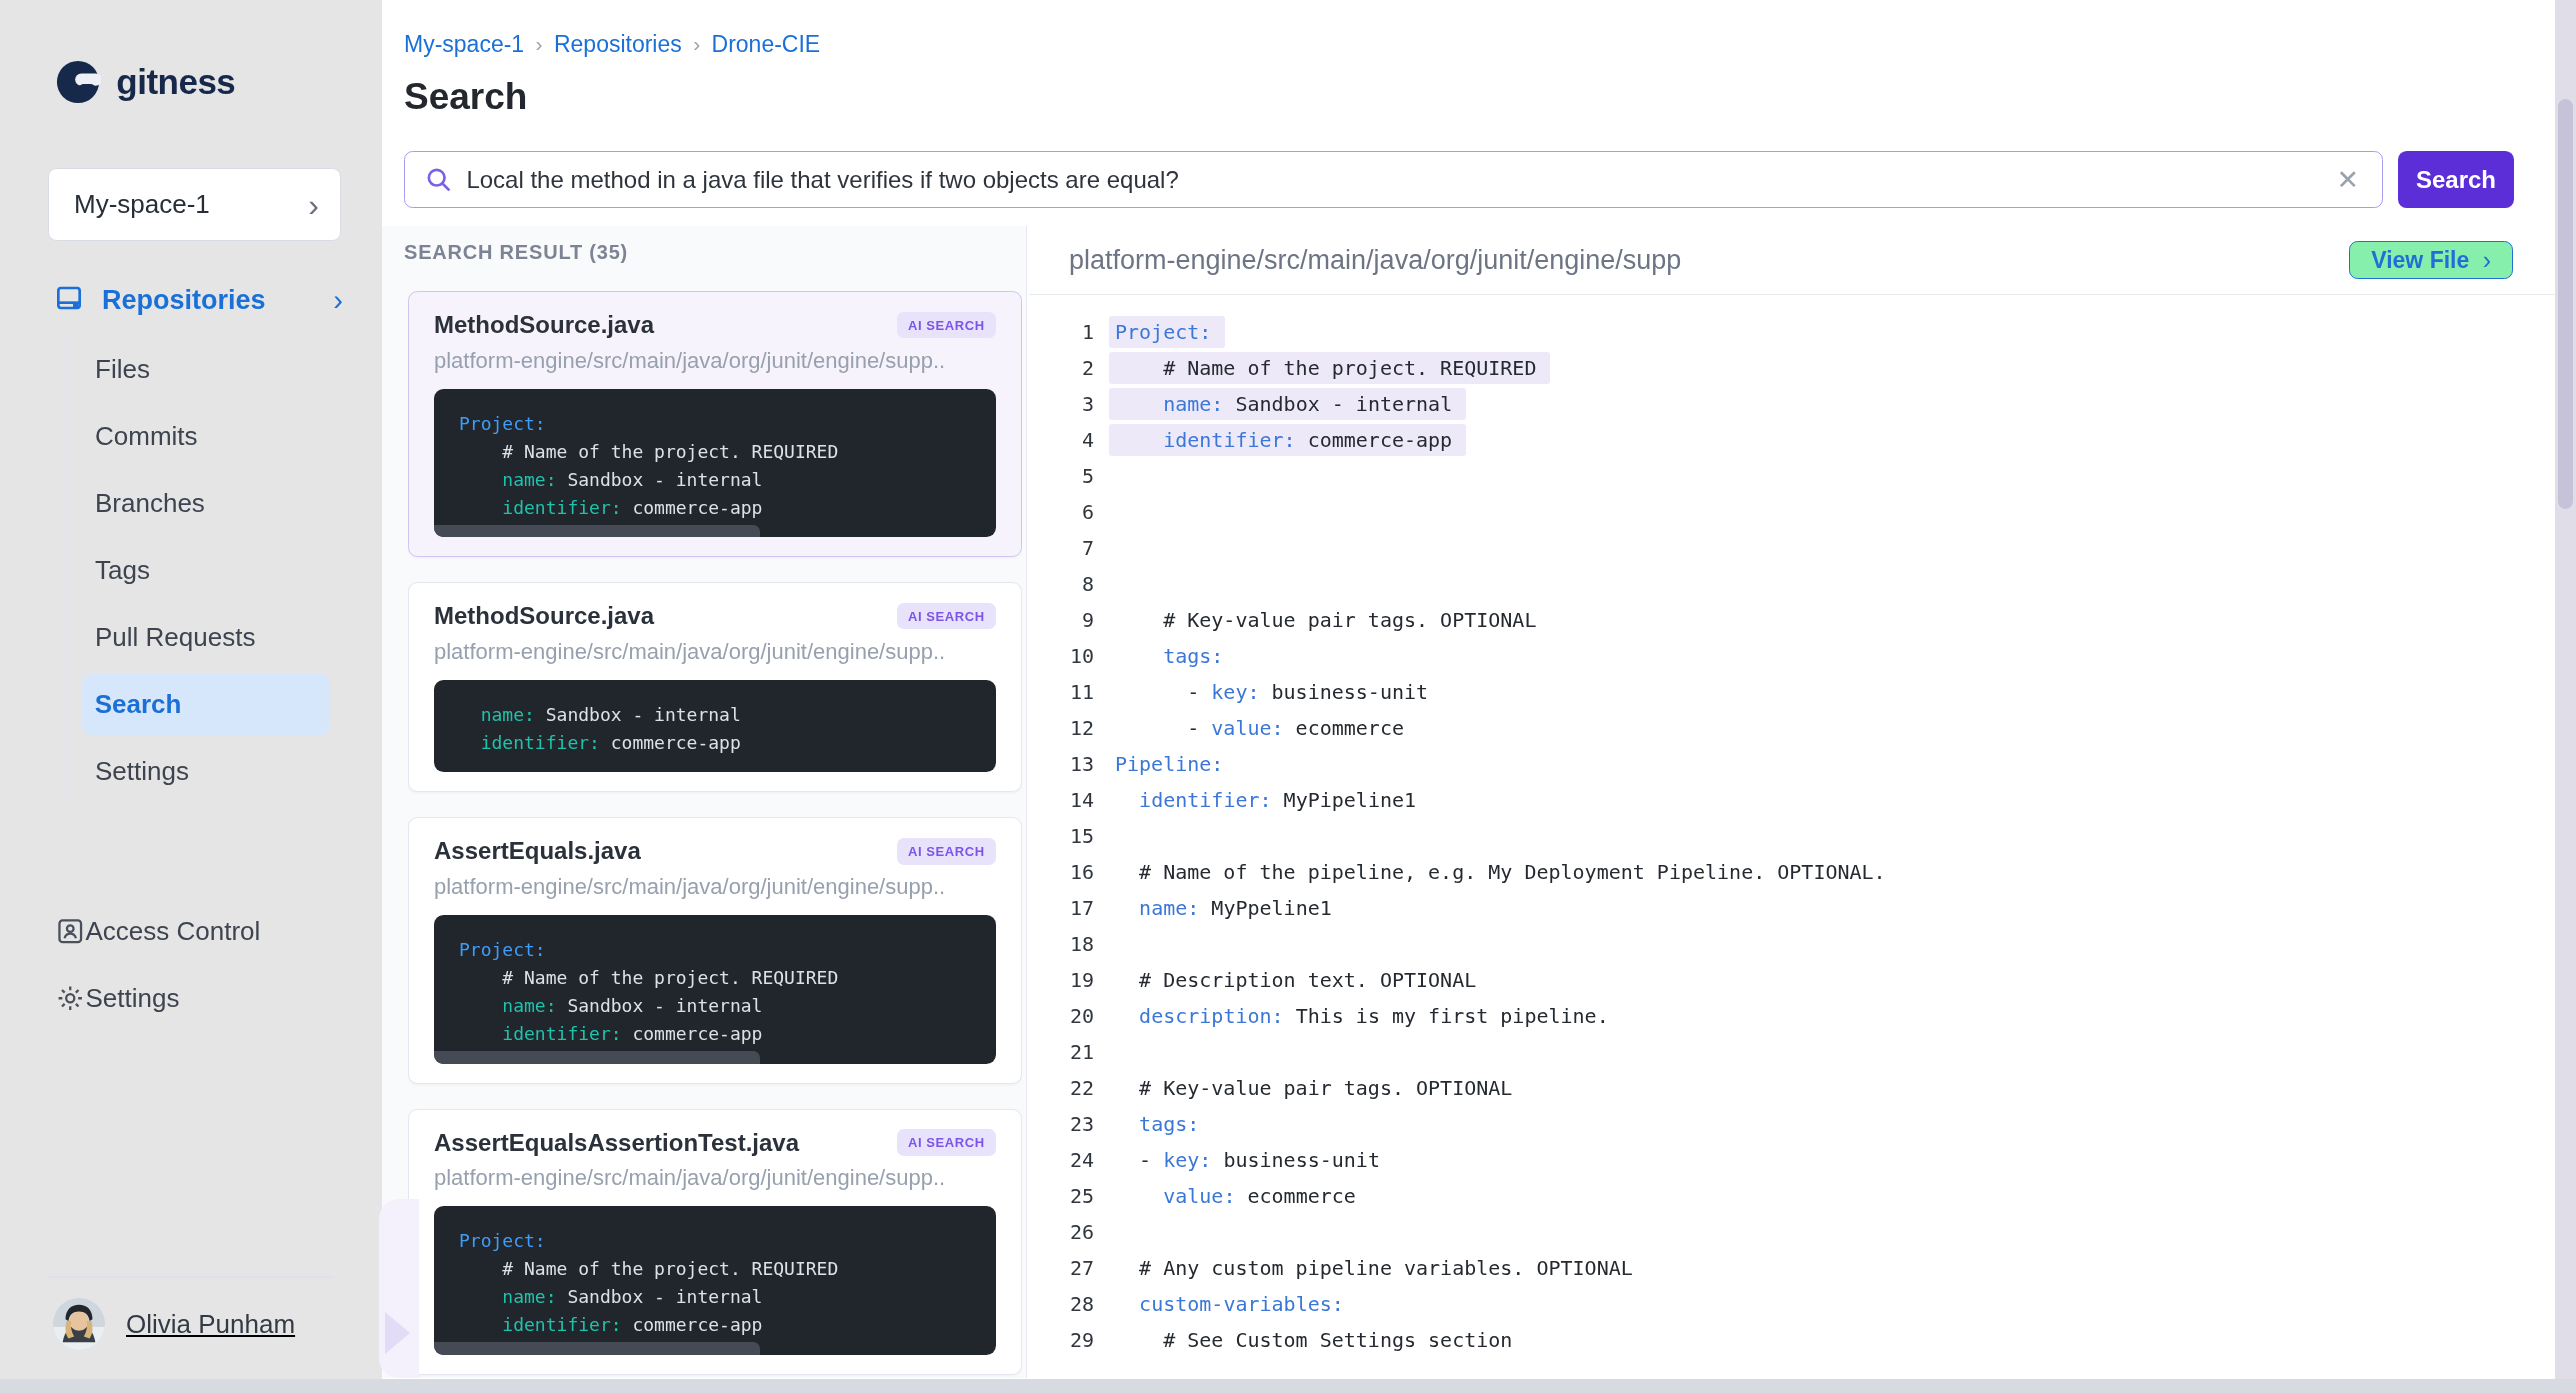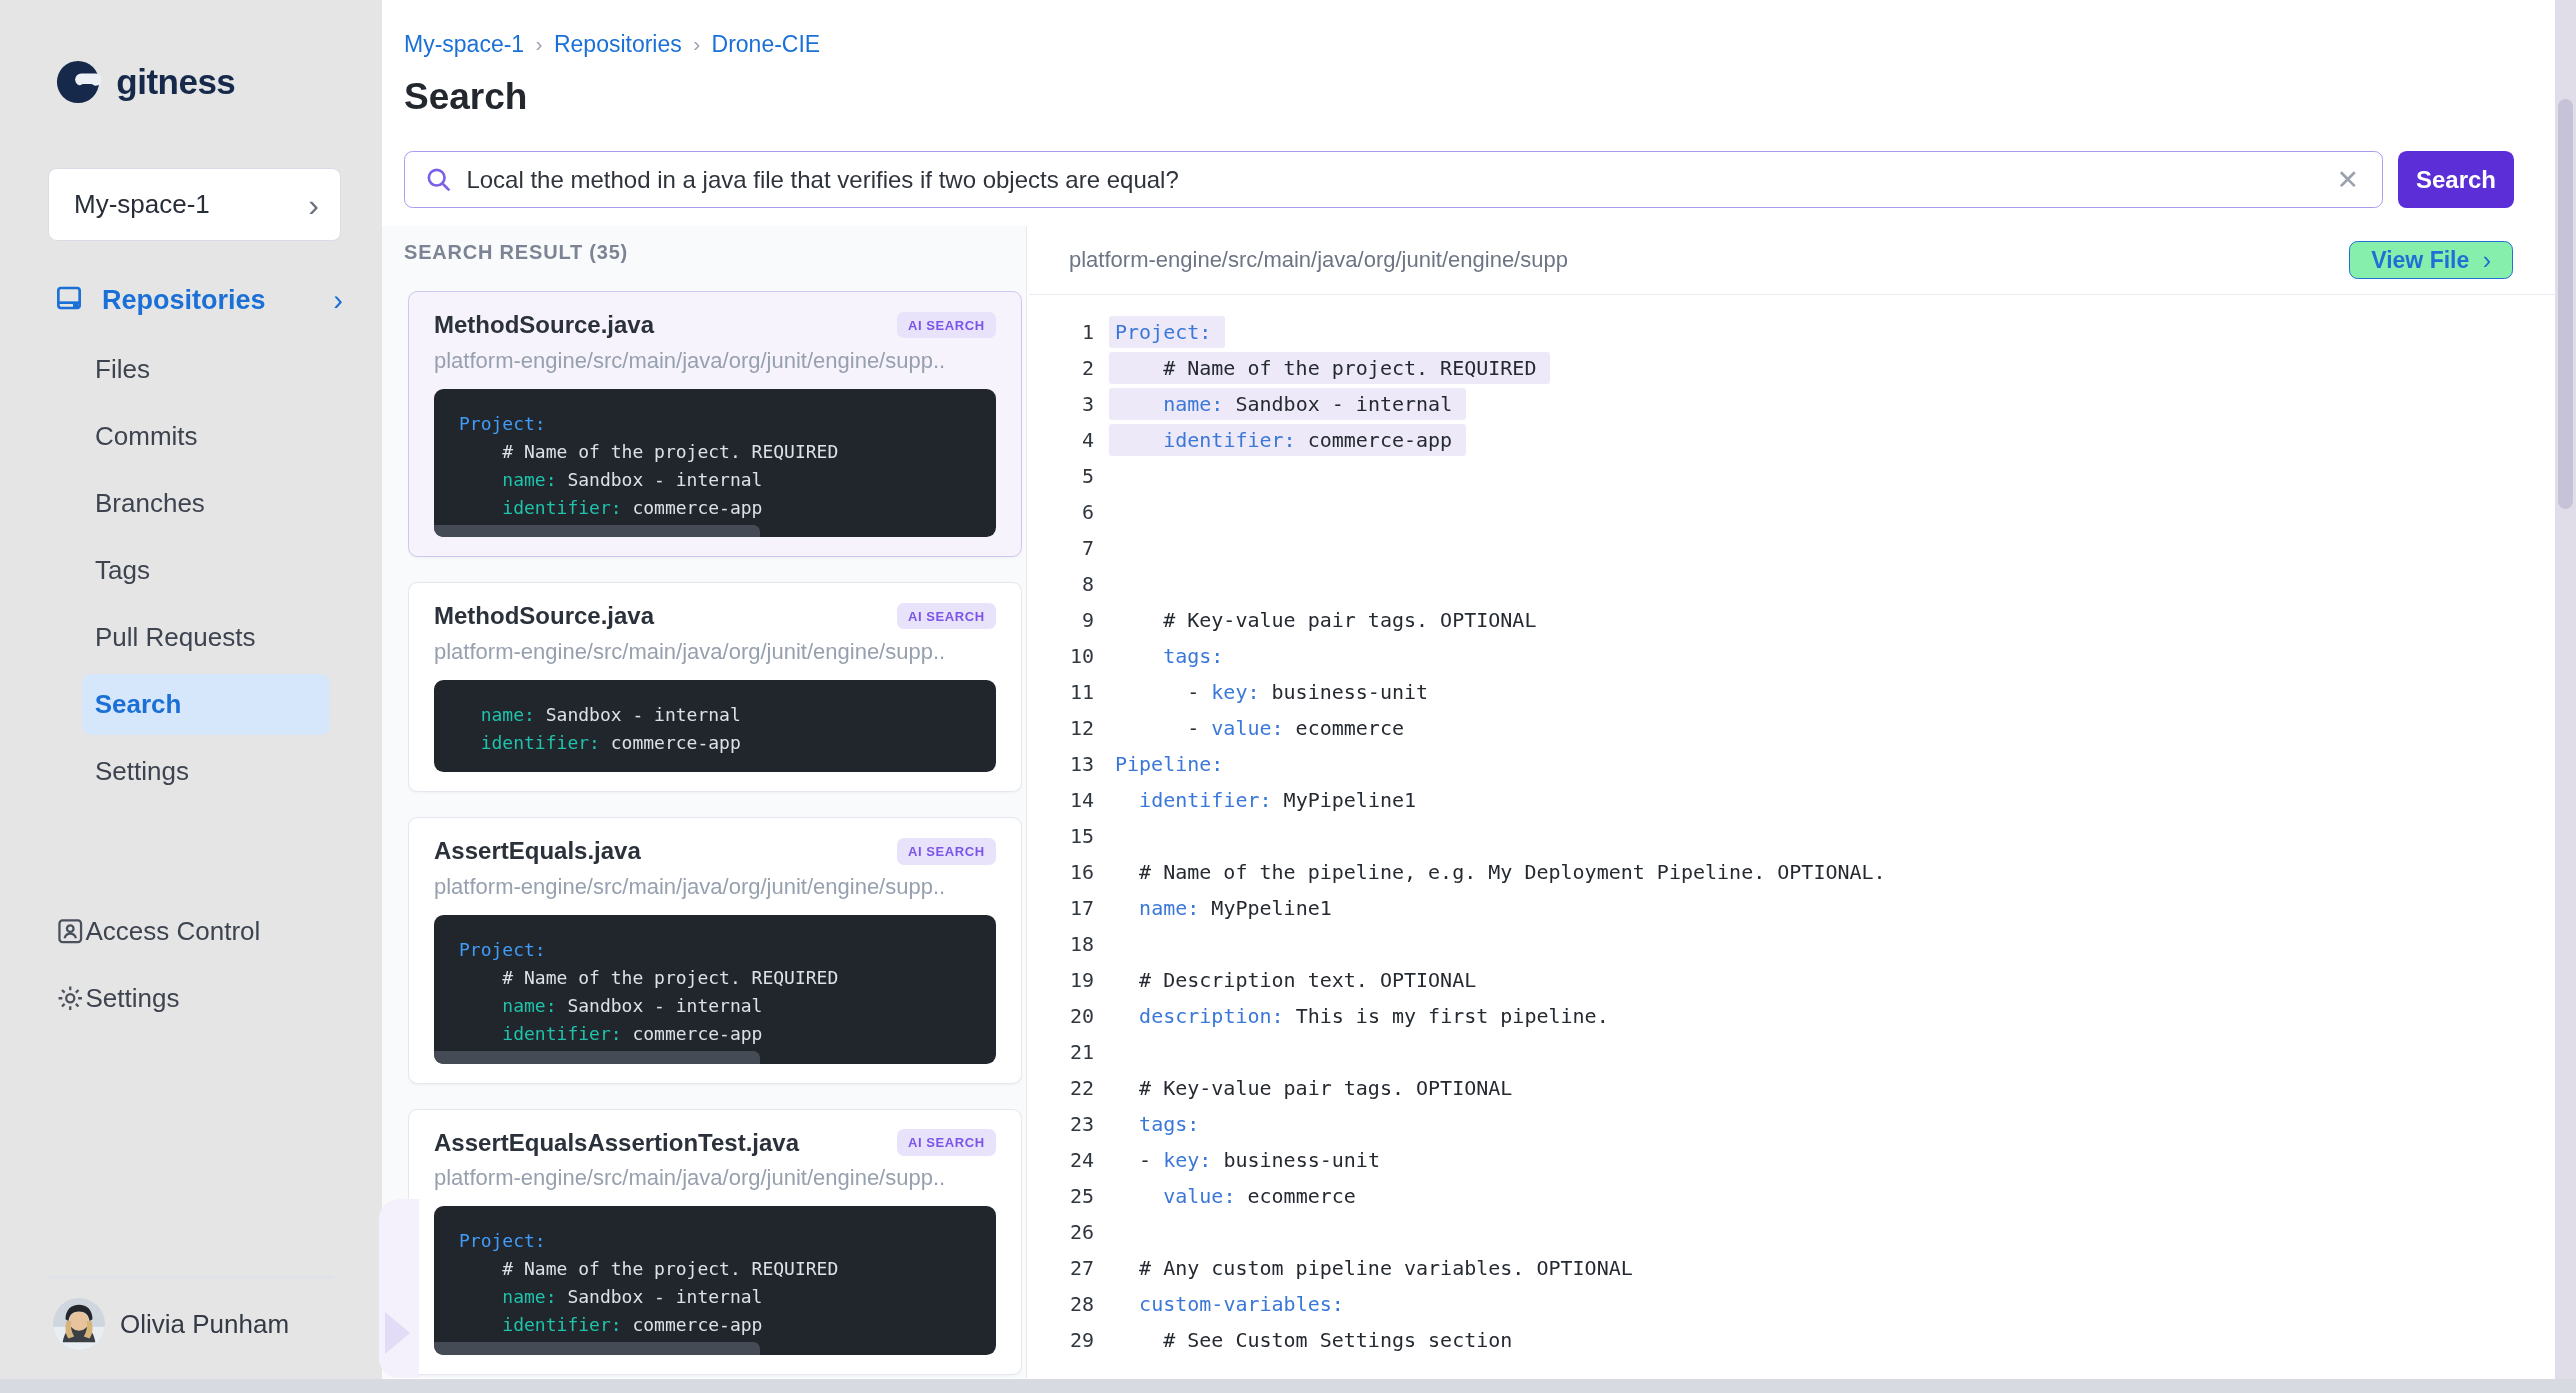--- a/index.html
+++ b/index.html
@@ -20,21 +20,21 @@
   .nav-repos .lbl { font-size:27px; font-weight:700; color:#1a70d6; flex:1; }
   .nav-repos .chev { color:#1a70d6; font-size:29px; }
   .subnav { position:absolute; left:66px; top:336px; width:277px; border-left:1.9px solid #dfe4ec; }
   .subnav-item { height:67px; display:flex; align-items:center; padding-left:28px; font-size:26px; color:#3d4450; cursor:pointer; }
   .subnav-item.active { background:#d6e7fb; border-radius:9.5px; color:#1a70d6; font-weight:700;
                         margin:2.9px 13.4px 2.9px 15.3px; padding-left:12.4px; height:61px; }
   .nav-bottom { position:absolute; left:55px; display:flex; align-items:center; font-size:26px; color:#3d4450; cursor:pointer; }
   .nav-bottom.acl { top:916px; }
   .nav-bottom.set { top:983px; }
   .side-divider { position:absolute; left:48px; right:48px; top:1276px; height:1.9px; background:#dde1e9; }
-  .user-row { position:absolute; left:53px; top:1298px; display:flex; align-items:center; gap:15px; }
+  .user-row { position:absolute; left:53px; top:1298px; display:flex; align-items:center; gap:21px;text-decoration:underline; }
   .user-row .uname { font-size:26px; color:#333a45; }
 
   
   .main { position:absolute; left:382px; top:0; width:2194px; height:1394px; background:#fff; }
   .breadcrumb { position:absolute; left:22px; top:30.5px; font-size:23px; display:flex; align-items:center; }
   .breadcrumb a { color:#1a70d6; text-decoration:none; cursor:pointer; }
   .breadcrumb .sep { color:#98a0ad; padding:0 11.4px; font-size:21px; }
   .page-title { position:absolute; left:22px; top:76px; font-size:37px; font-weight:700; color:#23282f; }
 
   .search-input { position:absolute; left:22px; top:151px; width:1979px; height:57px; background:#fff;
@@ -66,21 +66,21 @@
                position:relative; overflow:hidden; }
   .card-code .cl { white-space:pre; }
   .tk-w { color:#dde1e7; } .tk-b { color:#409cf6; } .tk-g { color:#1fc2aa; }
   .card-hscroll { position:absolute; left:0; bottom:0; height:12.4px; width:58%; background:#454b55;
                   border-radius:0 6.7px 0 0; cursor:pointer; }
 
   
   .viewer { position:absolute; left:647px; top:226px; right:21px; bottom:15.3px; background:#fff; }
   .viewer-head { height:69px; border-bottom:1.9px solid #e8ebf0; display:flex; align-items:center;
                  justify-content:space-between; padding:0 42px 0 40px; }
-  .viewer-path { font-size:22px; color:#6d7585; }
+  .viewer-path { font-size:27px; color:#6d7585; }
   .viewfile-btn { height:38px; padding:0 21px; background:#86efac; border:1.9px solid #1f6fd6; border-radius:8.6px;
                   color:#1f6fd6; font-size:23px; font-weight:700; display:flex; align-items:center; gap:13.4px;
                   cursor:pointer; font-family:"Liberation Sans", sans-serif; }
   .viewfile-btn .chev { color:#1f6fd6; font-size:25px; }
   .code { padding-top:19px; font-family:"DejaVu Sans Mono", monospace; font-size:20px; }
   .code-row { display:flex; height:36px; align-items:center; }
   .code-num { width:65px; flex:none; text-align:right; color:#30363d; }
   .code-text { margin-left:21px; white-space:pre; color:#252a31; }
   .tk-k { color:#3a77d8; } .tk-t { color:#252a31; }
   .hl-span { background:#ede9f8; border-radius:2.9px; padding:3.8px 13.4px 3.8px 5.7px; margin-left:-5.7px; }

